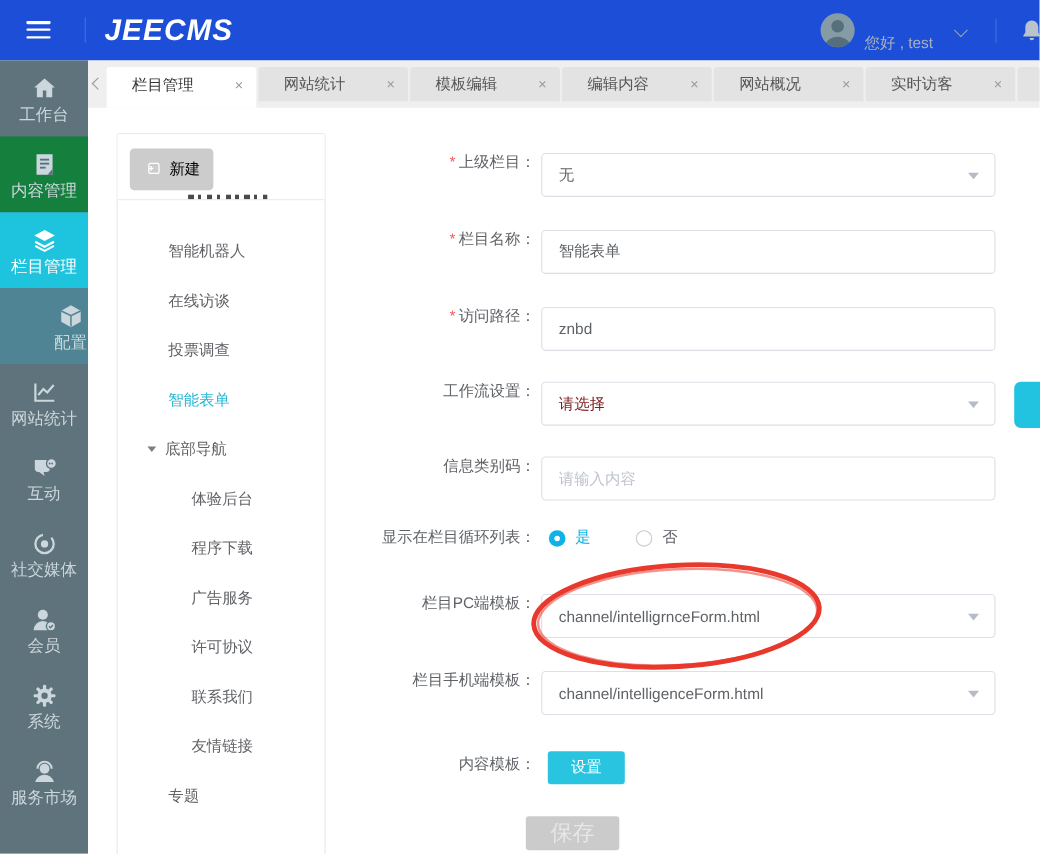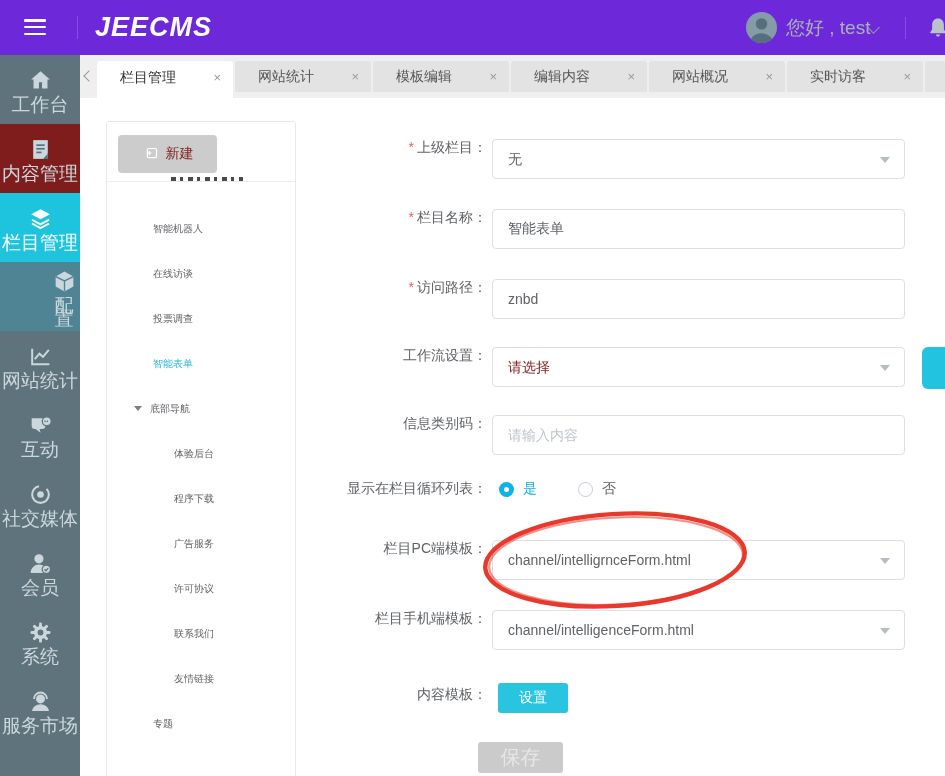--- a/index.html
+++ b/index.html
@@ -1,67 +1,67 @@
 <!DOCTYPE html>
 <html><head>
 <meta charset="utf-8">
 <style>
   * { margin:0; padding:0; box-sizing:border-box; }
   html,body { width:945px; height:776px; overflow:hidden; background:#fff;
     font-family:"Liberation Sans","DejaVu Sans",sans-serif; }
 
   
-  #topbar { position:absolute; left:0; top:0; width:945px; height:55px; background:#6d28d9; }
+  #topbar { position:absolute; left:0; top:0; width:945px; height:55px; background:#1d4ed8; }
   #hamburger { position:absolute; left:24px; top:19px; width:22px; height:17px; cursor:pointer; }
   #hamburger i { display:block; height:2.5px; background:#fff; margin-bottom:4.4px; border-radius:1px; }
   #logo-divider { position:absolute; left:77px; top:16px; width:1px; height:23px; background:rgba(255,255,255,.18); }
   #logo { position:absolute; left:95px; top:0; line-height:55px; color:#fff; font-size:27px;
     font-weight:800; font-style:italic; letter-spacing:1px; }
   #avatar { position:absolute; left:746px; top:12px; width:31px; height:31px; border-radius:50%;
     background:#859ca7; overflow:hidden; }
-  #greeting { position:absolute; left:786px; top:0; line-height:55px; color:#a7b2b9; font-size:19px; }
+  #greeting { position:absolute; left:786px; top:12px; line-height:55px; color:#a7b2b9; font-size:14px; }
   .chev-down { position:absolute; left:869px; top:23px; width:9px; height:9px;
     border-right:1.6px solid #93a1a8; border-bottom:1.6px solid #93a1a8; transform:rotate(45deg); }
   #user-divider { position:absolute; left:905px; top:17px; width:1px; height:22px; background:rgba(255,255,255,.18); }
   #bell { position:absolute; left:926px; top:16px; width:24px; height:24px; }
 
   
   #sidebar { position:absolute; left:0; top:55px; width:80px; height:721px; background:#5e737b; }
   .side-item { height:69px; display:flex; flex-direction:column; align-items:center;
     justify-content:center; gap:5px; cursor:pointer; color:#cbd7dc; }
-  .side-item .lbl { font-size:19px; line-height:13px;text-align:center; }
+  .side-item .lbl { font-size:15px; line-height:13px; }
   .side-item svg { width:25px; height:25px; }
-  .side-item.shade { background:#7f1d1d; --bgc:#557180; }
+  .side-item.shade { background:#15803d; --bgc:#557180; }
   .side-item.teal  { background:#4e8493;padding-left:48px; --bgc:#4e8493; }
   .side-item.active{ background:#1ec3de; --bgc:#1ec3de; color:#fff; }
   .side-item { --bgc:#5e737b; }
 
   
   #tabbar { position:absolute; left:80px; top:55px; width:865px; height:43px; background:#efefef; }
   #tab-scroll-left { position:absolute; left:5px; top:17px; width:8px; height:8px;
     border-left:1.6px solid #9a9a9a; border-bottom:1.6px solid #9a9a9a; transform:rotate(45deg); cursor:pointer; }
   .tab { position:absolute; top:6px; height:31px; width:136px; background:#e3e3e3;
     border-radius:3px 3px 0 0; font-size:14px; color:#555; cursor:pointer; }
   .tab .t-label { position:absolute; left:0; right:34px; text-align:center; line-height:31px; }
   .tab .t-close { position:absolute; right:12px; top:0; line-height:31px; font-size:13px; color:#999; cursor:pointer; }
   .tab.active { background:#fff; height:37px; color:#333; }
   .tab.active .t-label, .tab.active .t-close { line-height:33px; }
 
   
   #tree-card { position:absolute; left:106px; top:121px; width:190px; height:700px;
     background:#fff; border:1px solid #e8e8e8; border-radius:3px; }
   #tree-head { position:absolute; left:0; top:0; width:100%; height:60px; border-bottom:1px solid #ececec; background:#fff; }
-  #new-btn { position:absolute; left:11px; top:13px; width:99px; height:38px; background:#cccccc;
-    border:none; border-radius:4px; color:#7f1d1d; font-size:14px; display:flex; align-items:center;
+  #new-btn { position:absolute; left:11px; top:13px; width:76px; height:38px; background:#cccccc;
+    border:none; border-radius:4px; color:#000000; font-size:14px; display:flex; align-items:center;
     justify-content:center; gap:7px; cursor:not-allowed; }
   #new-btn svg { width:17px; height:17px; }
   #clipped-item { position:absolute; left:64px; top:55px; width:72px; height:4px; overflow:hidden;
     background:repeating-linear-gradient(90deg,#4a4a4a 0 5px,transparent 5px 9px,#4a4a4a 9px 12px,transparent 12px 17px); }
   #tree-list { position:absolute; left:0; top:84px; width:100%; }
-  .t-item { height:45px; line-height:45px; font-size:10px; color:#606266; cursor:pointer;
+  .t-item { height:45px; line-height:45px; font-size:14px; color:#606266; cursor:pointer;
     white-space:nowrap; display:flex; align-items:center; }
   .t-item.lvl1 { padding-left:46px; }
   .t-item.lvl2 { padding-left:67px; }
   .t-item.parent { padding-left:27px; }
   .t-item.active { color:#29b7d3; }
   .tri { width:0; height:0; border-left:4.5px solid transparent; border-right:4.5px solid transparent;
     border-top:5.5px solid #7e7e7e; margin-right:8px; }
 
   
   .frow { position:absolute; left:310px; display:flex; align-items:flex-start; }

